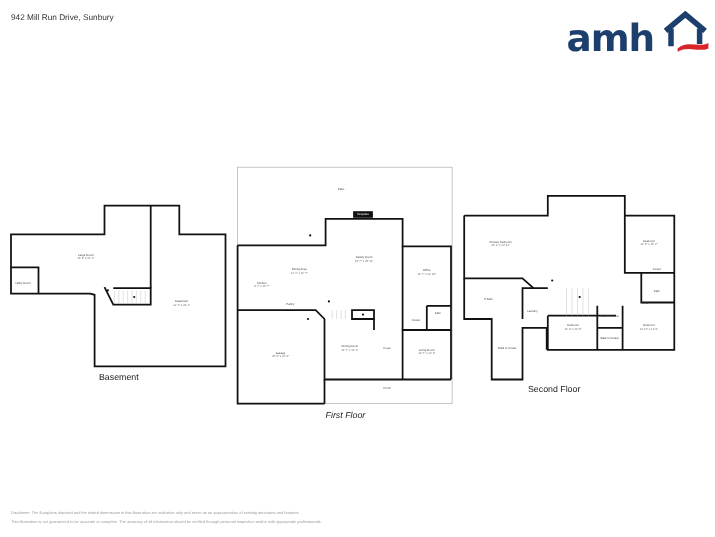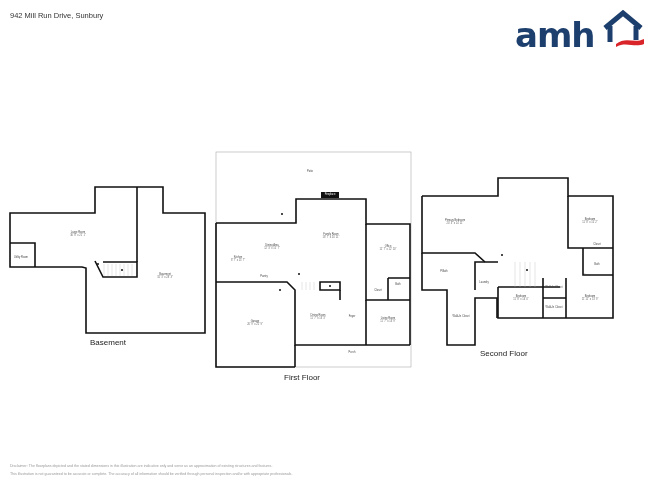--- a/index.html
+++ b/index.html
@@ -121,21 +121,21 @@
 <div class="room" style="left:318px;top:317px;">
   <span>Dining Room</span>
   <span class="dim">11' 7" x 13' 3"</span>
 </div>
 <div class="room" style="left:352px;top:317px;"><span>Foyer</span></div>
 <div class="room" style="left:388px;top:320px;">
   <span>Living Room</span>
   <span class="dim">11' 7" x 13' 9"</span>
 </div>
 <div class="room" style="left:352px;top:353px;"><span>Porch</span></div>
-<div class="floor-label" style="left:284px;top:373px;">First Floor</div>
+<div class="floor-label" style="left:296px;top:373px;font-style:italic;">First Floor</div>
 
 <div class="room" style="left:455px;top:222px;">
   <span>Primary Bedroom</span>
   <span class="dim">20' 3" x 14' 11"</span>
 </div>
 <div class="room" style="left:590px;top:221px;">
   <span>Bedroom</span>
   <span class="dim">11' 8" x 15' 2"</span>
 </div>
 <div class="room" style="left:597px;top:245px;"><span>Closet</span></div>

